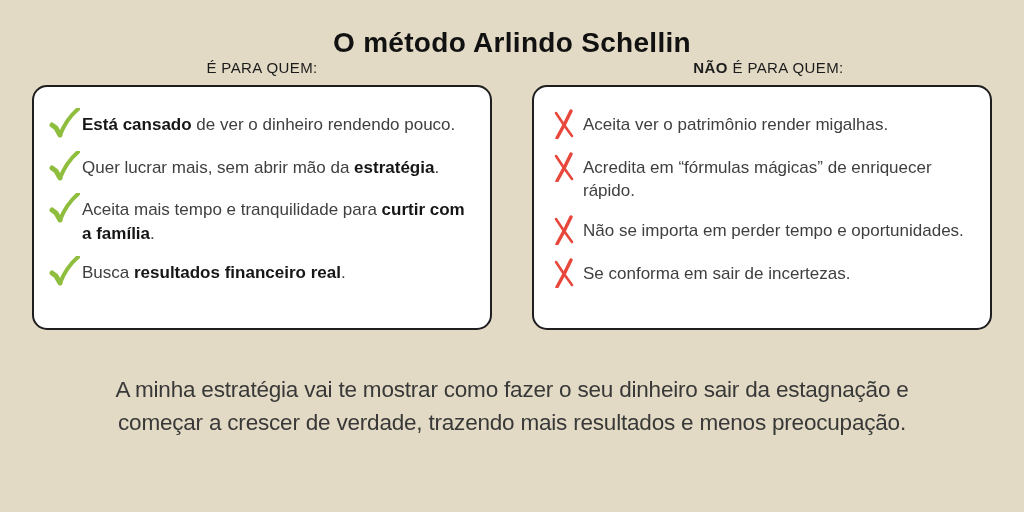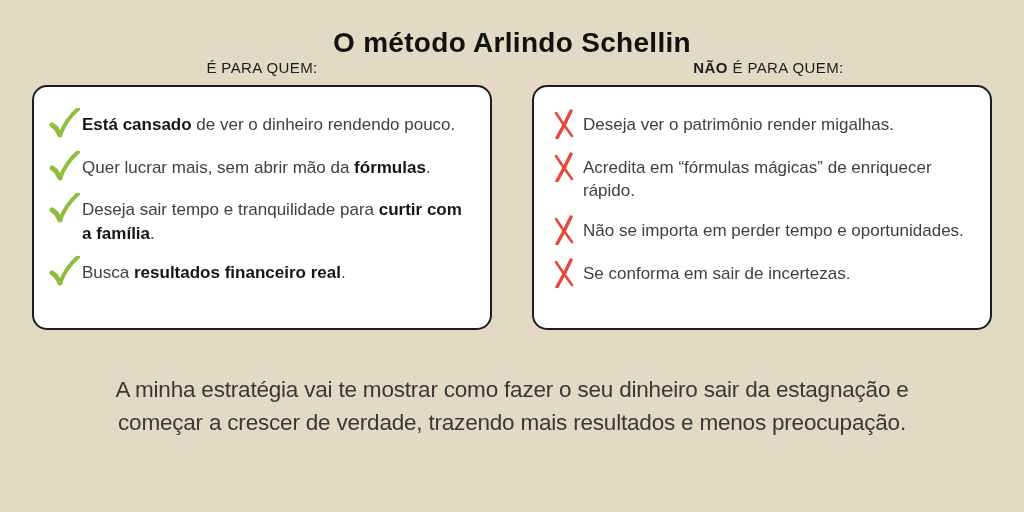--- a/index.html
+++ b/index.html
@@ -95,30 +95,30 @@
           </span>
           <p class="item-text"><b>Está cansado</b><span> de ver o dinheiro rendendo pouco.</span></p>
         </div>
         <div class="item">
           <span class="icon check">
             <svg viewBox="0 0 32 32" width="32" height="32">
                 <path d="M4 17 L8 20 L12 27" fill="none" stroke="currentColor" stroke-width="5" stroke-linecap="round" stroke-linejoin="round"></path>
                 <path d="M12 27 C16 17 23 7 30 1" fill="none" stroke="currentColor" stroke-width="4" stroke-linecap="round"></path>
               </svg>
           </span>
-          <p class="item-text"><span>Quer lucrar mais, sem abrir mão da </span><b>fórmulas</b><span>.</span></p>
+          <p class="item-text"><span>Quer lucrar mais, sem abrir mão da </span><b>estratégia</b><span>.</span></p>
         </div>
         <div class="item">
           <span class="icon check">
             <svg viewBox="0 0 32 32" width="32" height="32">
                 <path d="M4 17 L8 20 L12 27" fill="none" stroke="currentColor" stroke-width="5" stroke-linecap="round" stroke-linejoin="round"></path>
                 <path d="M12 27 C16 17 23 7 30 1" fill="none" stroke="currentColor" stroke-width="4" stroke-linecap="round"></path>
               </svg>
           </span>
-          <p class="item-text"><span>Deseja sair tempo e tranquilidade para </span><b>curtir com a família</b><span>.</span></p>
+          <p class="item-text"><span>Aceita mais tempo e tranquilidade para </span><b>curtir com a família</b><span>.</span></p>
         </div>
         <div class="item">
           <span class="icon check">
             <svg viewBox="0 0 32 32" width="32" height="32">
                 <path d="M4 17 L8 20 L12 27" fill="none" stroke="currentColor" stroke-width="5" stroke-linecap="round" stroke-linejoin="round"></path>
                 <path d="M12 27 C16 17 23 7 30 1" fill="none" stroke="currentColor" stroke-width="4" stroke-linecap="round"></path>
               </svg>
           </span>
           <p class="item-text"><span>Busca </span><b>resultados financeiro real</b><span>.</span></p>
         </div>
@@ -128,21 +128,21 @@
     <section class="col">
       <h2 class="col-header"><b>NÃO</b><span> É PARA QUEM:</span></h2>
       <div class="panel">
         <div class="item">
           <span class="icon cross">
             <svg viewBox="0 0 24 30" width="24" height="30">
                 <path d="M19 2 Q13 15 5 29" fill="none" stroke="currentColor" stroke-width="3.4" stroke-linecap="round"></path>
                 <path d="M4 4 Q11 15 20 27" fill="none" stroke="currentColor" stroke-width="2.6" stroke-linecap="round"></path>
               </svg>
           </span>
-          <p class="item-text">Deseja ver o patrimônio render migalhas.</p>
+          <p class="item-text">Aceita ver o patrimônio render migalhas.</p>
         </div>
         <div class="item">
           <span class="icon cross">
             <svg viewBox="0 0 24 30" width="24" height="30">
                 <path d="M19 2 Q13 15 5 29" fill="none" stroke="currentColor" stroke-width="3.4" stroke-linecap="round"></path>
                 <path d="M4 4 Q11 15 20 27" fill="none" stroke="currentColor" stroke-width="2.6" stroke-linecap="round"></path>
               </svg>
           </span>
           <p class="item-text">Acredita em “fórmulas mágicas” de enriquecer rápido.</p>
         </div>

